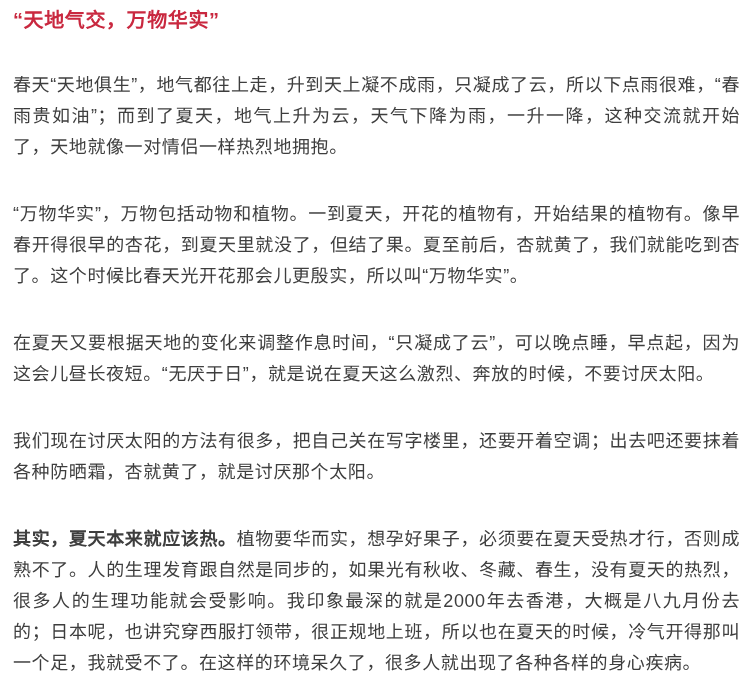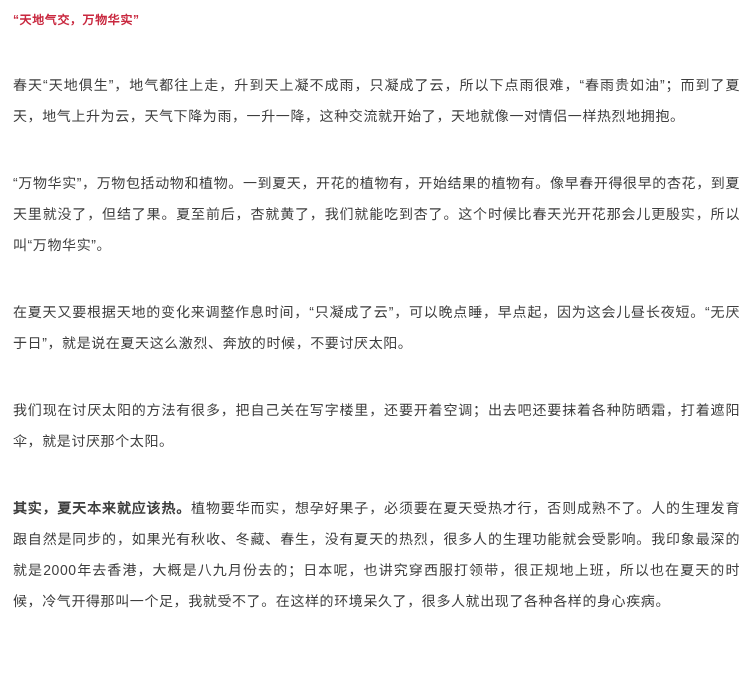--- a/index.html
+++ b/index.html
@@ -16,29 +16,29 @@
     box-sizing: border-box;
     font-family: "Liberation Sans", "DejaVu Sans", sans-serif;
   }
   .article {
     box-sizing: border-box;
     padding: 8px 13px 0 13px;
     color: #3e3e3e;
   }
   .article h1 {
     margin: 0 0 38px 0;
-    font-size: 12px;
+    font-size: 20px;
     line-height: 24px;
     font-weight: bold;
     color: #c9283f;
     letter-spacing: 0.6px;
   }
   .article p {
     margin: 0 0 36px 0;
-    font-size: 14px;
+    font-size: 18px;
     line-height: 31px;
     letter-spacing: 0.6px;
     text-align: justify;
     text-justify: inter-ideograph;
     word-break: break-all;
   }
   .article p:last-child {
     margin-bottom: 13px;
   }
   .article p strong {
@@ -52,17 +52,17 @@
 <div class="page" style="background: rgb(255, 255, 255);">
   <div class="article" style="color: rgb(62, 62, 62);">
     <h1 style="color: rgb(201, 40, 63);">“天地气交，万物华实”</h1>
 
     <p>春天“天地俱生”，地气都往上走，升到天上凝不成雨，只凝成了云，所以下点雨很难，“春雨贵如油”；而到了夏天，地气上升为云，天气下降为雨，一升一降，这种交流就开始了，天地就像一对情侣一样热烈地拥抱。</p>
 
     <p>“万物华实”，万物包括动物和植物。一到夏天，开花的植物有，开始结果的植物有。像早春开得很早的杏花，到夏天里就没了，但结了果。夏至前后，杏就黄了，我们就能吃到杏了。这个时候比春天光开花那会儿更殷实，所以叫“万物华实”。</p>
 
     <p>在夏天又要根据天地的变化来调整作息时间，“只凝成了云”，可以晚点睡，早点起，因为这会儿昼长夜短。“无厌于日”，就是说在夏天这么激烈、奔放的时候，不要讨厌太阳。</p>
 
-    <p>我们现在讨厌太阳的方法有很多，把自己关在写字楼里，还要开着空调；出去吧还要抹着各种防晒霜，打着遮阳伞，就是讨厌那个太阳。</p>
+    <p>我们现在讨厌太阳的方法有很多，把自己关在写字楼里，还要开着空调；出去吧还要抹着各种防晒霜，杏就黄了，就是讨厌那个太阳。</p>
 
     <p><strong>其实，夏天本来就应该热。</strong><span>植物要华而实，想孕好果子，必须要在夏天受热才行，否则成熟不了。人的生理发育跟自然是同步的，如果光有秋收、冬藏、春生，没有夏天的热烈，很多人的生理功能就会受影响。我印象最深的就是2000年去香港，大概是八九月份去的；日本呢，也讲究穿西服打领带，很正规地上班，所以也在夏天的时候，冷气开得那叫一个足，我就受不了。在这样的环境呆久了，很多人就出现了各种各样的身心疾病。</span></p>
   </div>
 </div>
 
 </body></html>

